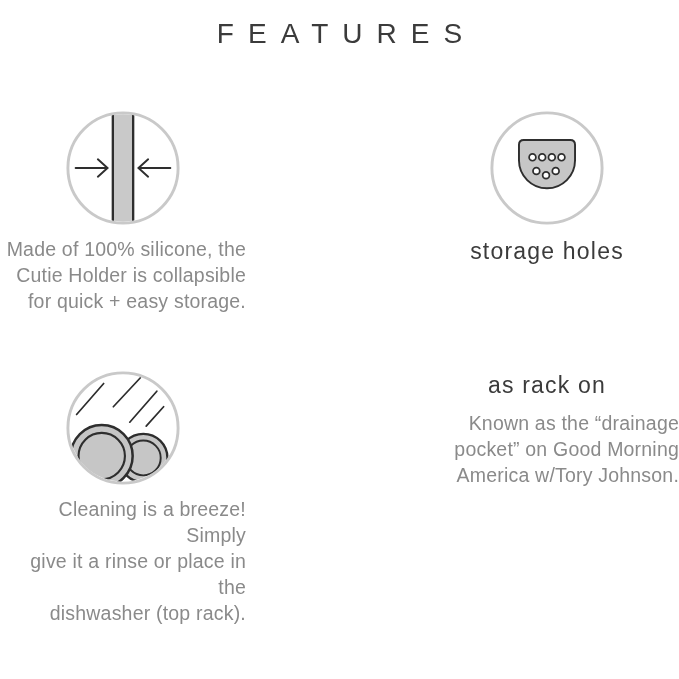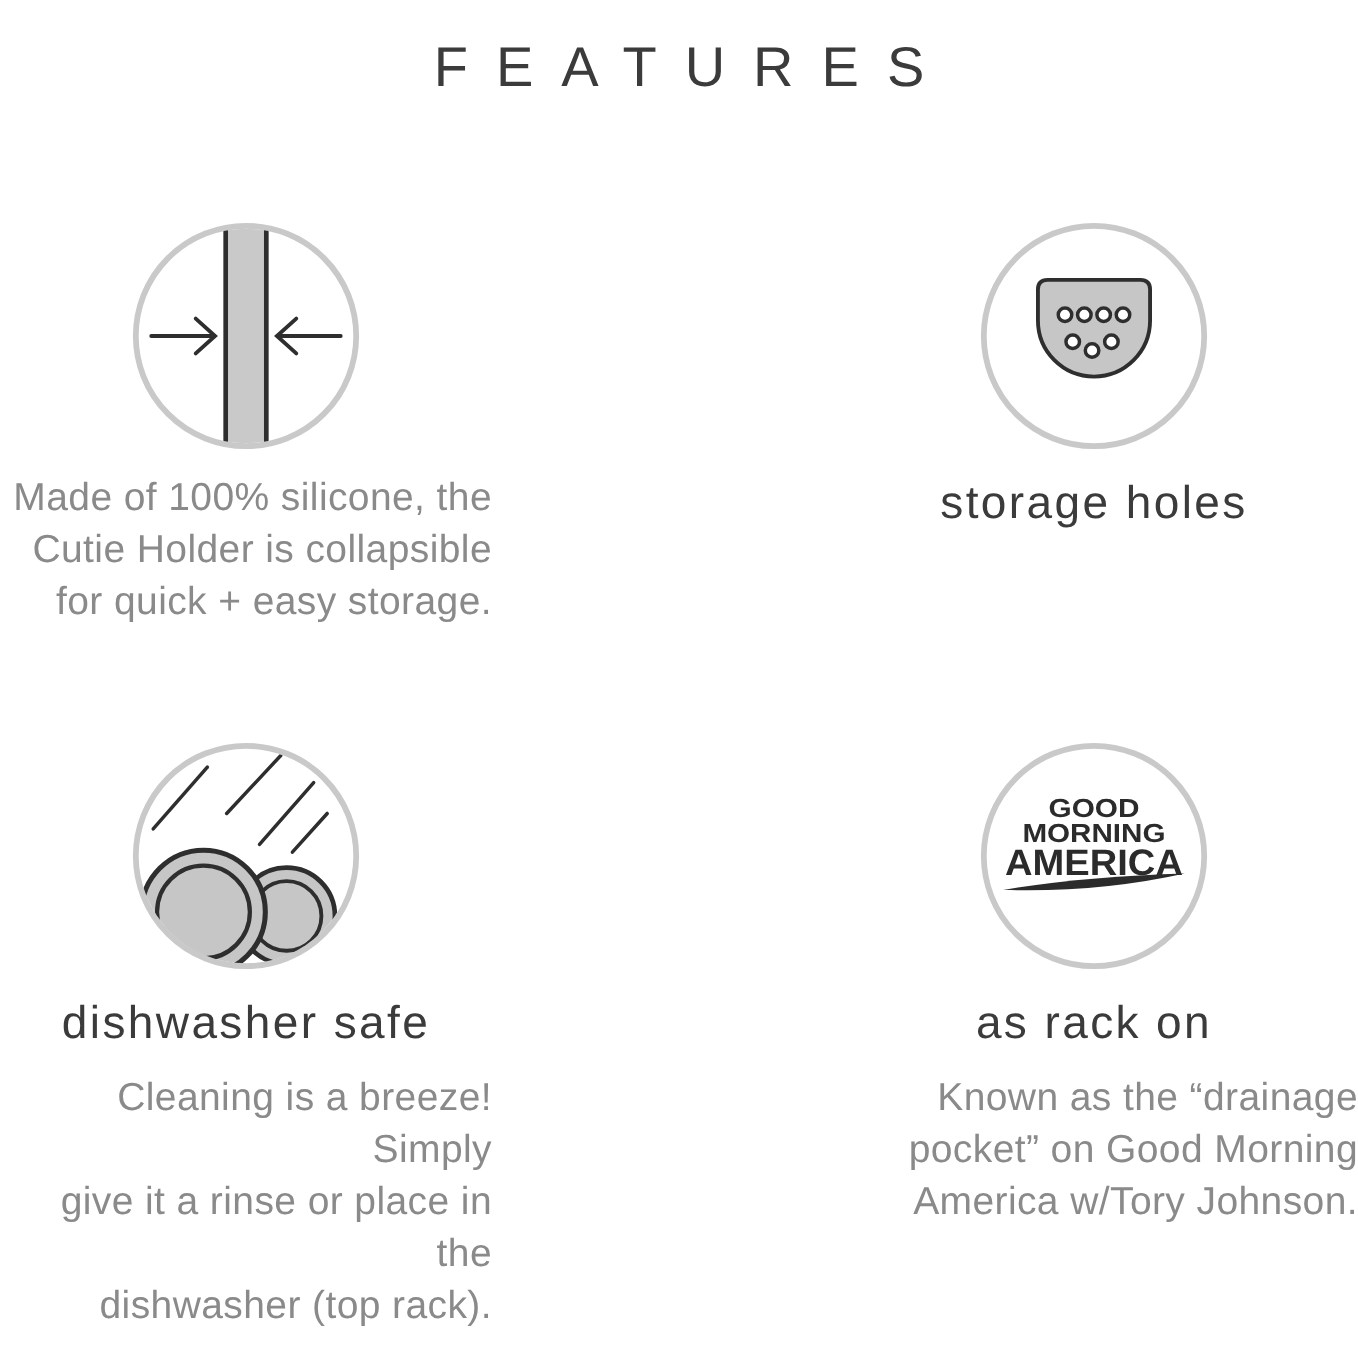--- a/index.html
+++ b/index.html
@@ -105,38 +105,26 @@
             </g>
             <g>
               <circle cx="81" cy="91" r="25" fill="#c6c6c6" stroke="#2e2e2e" stroke-width="2.4"></circle>
               <circle cx="81" cy="91" r="18" fill="#c6c6c6" stroke="#2e2e2e" stroke-width="2"></circle>
               <circle cx="38" cy="89" r="32" fill="#c6c6c6" stroke="#2e2e2e" stroke-width="2.6"></circle>
               <circle cx="38" cy="89" r="24" fill="#c6c6c6" stroke="#2e2e2e" stroke-width="2.2"></circle>
             </g>
           </g>
         </svg>
       </div>
-      <h2 class="feature-title">dishwasher safe</h2>
       <p class="feature-desc">Cleaning is a breeze! Simply
 give it a rinse or place in the
 dishwasher (top rack).</p>
     </section>
 
     <section class="feature">
-      <div class="icon-wrap">
-        <svg viewBox="0 0 120 120">
-          <circle cx="60" cy="60" r="57" fill="none" stroke="#c9c9c9" stroke-width="3"></circle>
-          <g fill="#2b2b2b" font-family="Liberation Sans, sans-serif" font-weight="bold" text-anchor="middle">
-            <text x="60" y="40" font-size="13.5" textLength="47" lengthAdjust="spacingAndGlyphs">GOOD</text>
-            <text x="60" y="53" font-size="13.5" textLength="74" lengthAdjust="spacingAndGlyphs">MORNING</text>
-            <text x="60" y="70" font-size="19" textLength="92" lengthAdjust="spacingAndGlyphs">AMERICA</text>
-          </g>
-          <path d="M13,77.5 Q55,70.5 107,69 Q62,79 13,77.5 Z" fill="#2b2b2b"></path>
-        </svg>
-      </div>
       <h2 class="feature-title">as rack on</h2>
       <p class="feature-desc">Known as the “drainage
 pocket” on Good Morning
 America w/Tory Johnson.</p>
     </section>
 
   </div>
 </div>
 
 </body></html>

